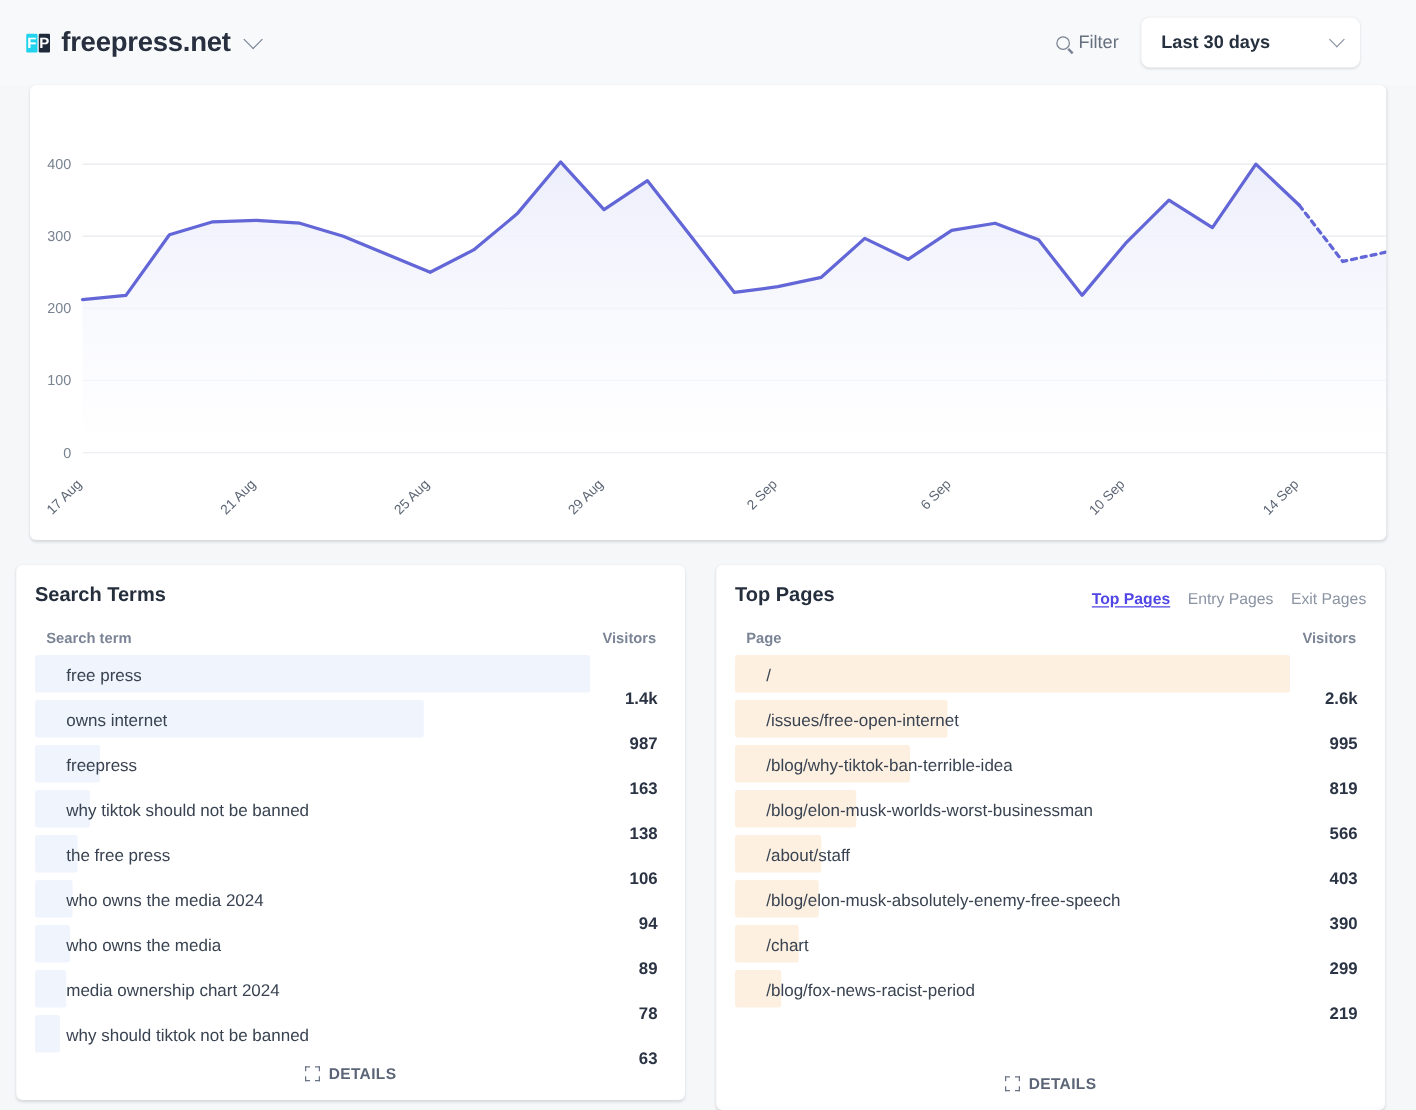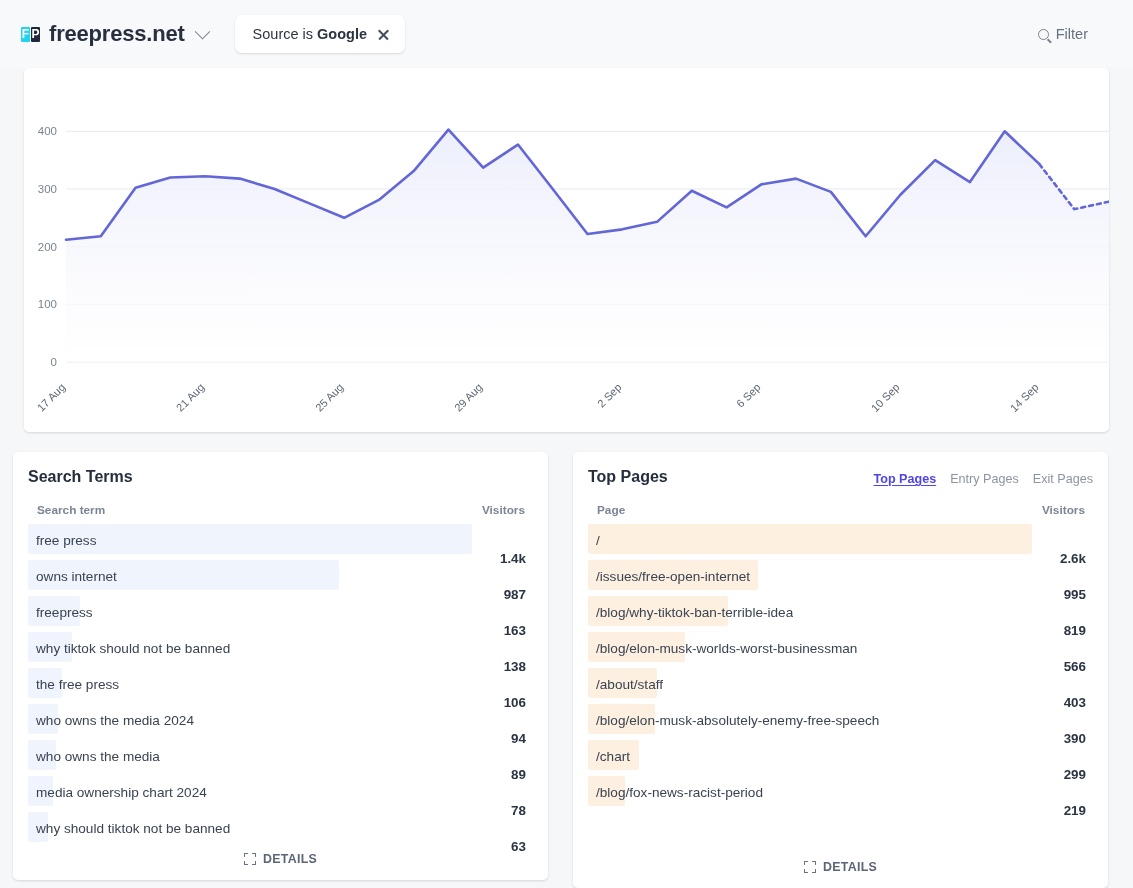--- a/index.html
+++ b/index.html
@@ -140,21 +140,21 @@
     cursor: pointer;
   }
   .bar {
     position: absolute; left: 0; top: 2px; height: 30px;
     border-radius: 2px;
   }
   .bar-blue   { background: #eff4fd; }
   .bar-orange { background: #fdf0e1; }
   .row-label {
     position: relative; z-index: 2;
-    padding-left: 8px;
+    padding-left: 25px;
     font-size: 13.6px; color: #394351;
     white-space: nowrap; overflow: hidden; text-overflow: ellipsis;
     max-width: 430px;
   }
   .row-value {
     position: relative; z-index: 2;
     margin-left: auto; padding-right: 7px;
     font-size: 13.4px; font-weight: bold; color: #2b3444; margin-top: 36px;
   }
 
@@ -183,32 +183,29 @@
 
   <div class="brand">
     <span class="logo-mark">
       <span class="logo-f">F</span>
       <span class="logo-p">P</span>
     </span>
     <span class="brand-name">freepress.net</span>
     <span class="chev"></span>
   </div>
 
-  <div class="filter-pill">
-    <span>
-      <span>Source is</span>
-      <b>Google</b>
-    </span>
-    <span class="pill-x"></span>
-  </div>
 
   <div class="topbar-right">
     <div class="filter-btn">
       <span class="mag"></span>
       <span>Filter</span>
+    </div>
+    <div class="period-select">
+      <span>Last 30 days</span>
+      <span class="chev-sm"></span>
     </div>
   </div>
 </div>
 
 <div class="chart-card">
   <svg class="chart-svg" id="chart" width="1085" height="364">
       <defs>
         <linearGradient id="fillGrad" x1="0" y1="0" x2="0" y2="1">
           <stop offset="0%" stop-color="#eceefb" stop-opacity="1"></stop>
           <stop offset="100%" stop-color="#ffffff" stop-opacity="0.55"></stop>

